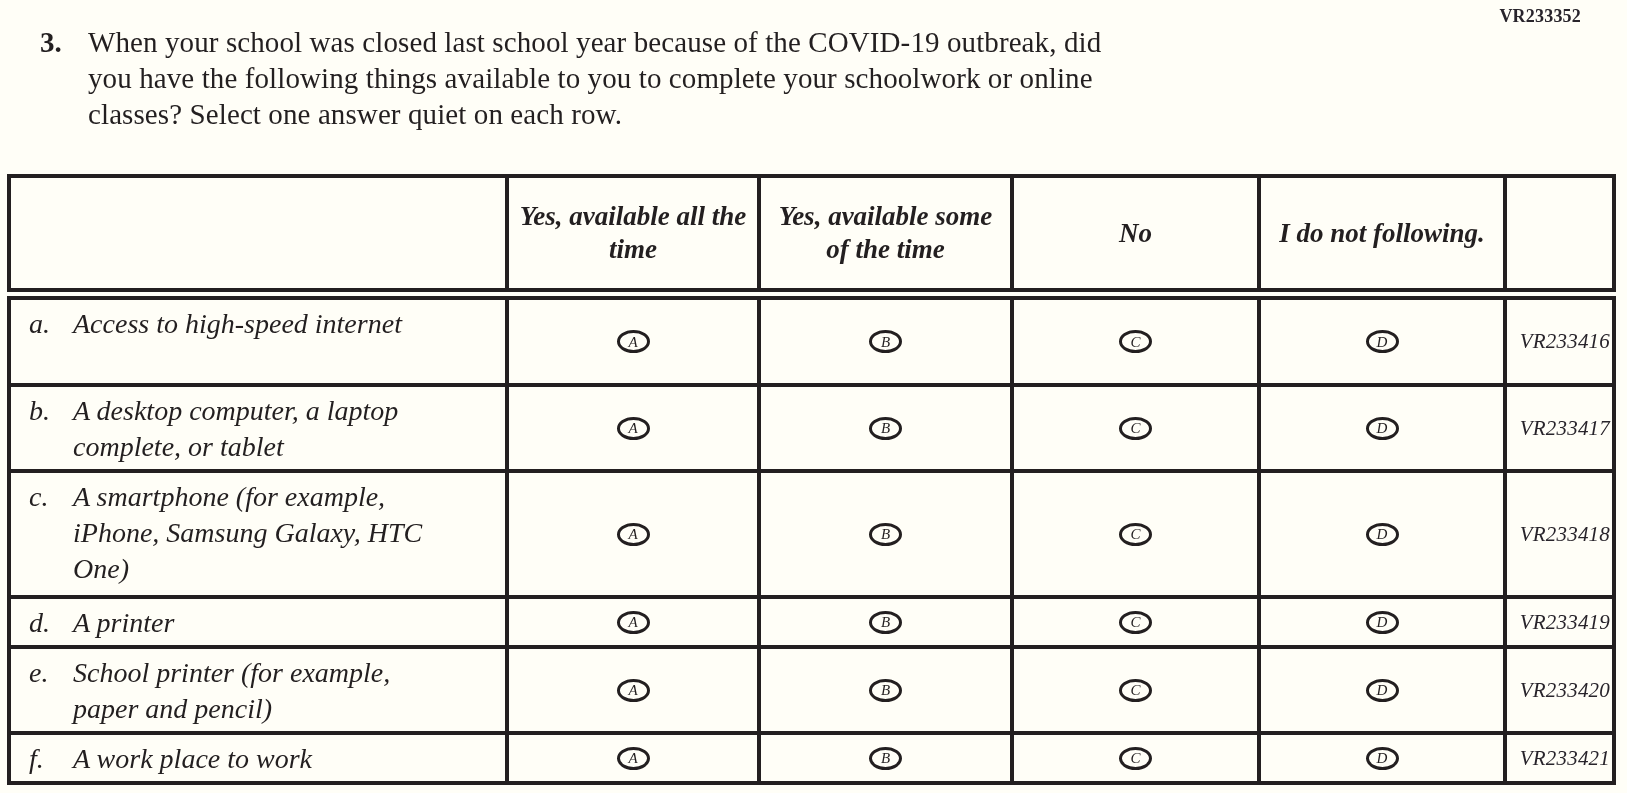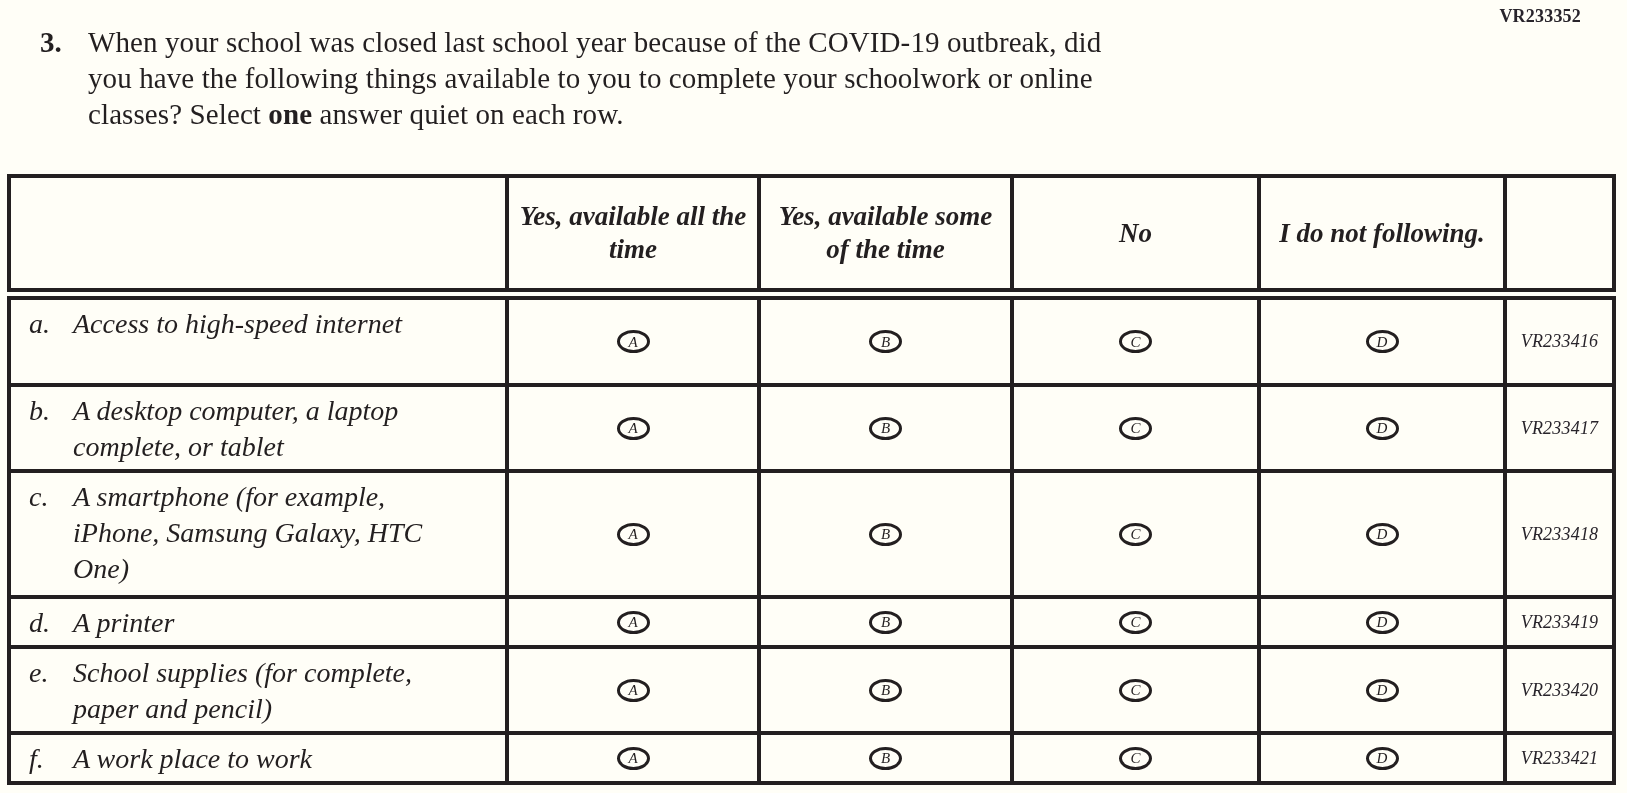--- a/index.html
+++ b/index.html
@@ -19,21 +19,21 @@
   }
   .question{
     position:absolute;left:40px;top:24px;display:flex;
   }
   .q-num{
     font-weight:bold;font-size:29px;line-height:36px;width:48px;flex:0 0 48px;
   }
   .q-text{
     font-size:29px;line-height:36px;max-width:1055px;letter-spacing:.1px;
   }
-  .q-text b{font-weight:bold;}
+  .q-text b{font-weight:normal;}
   table.grid{
     position:absolute;left:7px;top:174px;
     width:1605px;border-collapse:collapse;table-layout:fixed;
     background:var(--paper);
     font-style:italic;
   }
   table.grid,table.grid td,table.grid th{
     border:4px solid var(--ink);
   }
   table.grid th{
@@ -43,22 +43,22 @@
   }
   td.label-cell{
     vertical-align:top;padding:6px 8px 4px 18px;
     font-size:28px;line-height:36px;
   }
   .label-wrap{display:flex;}
   .row-letter{flex:0 0 44px;}
   .row-label{max-width:368px;}
   td.opt-cell{text-align:center;vertical-align:middle;padding:2px;}
   td.code-cell{
-    text-align:center;vertical-align:middle;
-    font-size:18px;letter-spacing:.2px;padding:2px;color:#28242b;
+    text-align:right;vertical-align:middle;
+    font-size:21px;letter-spacing:.2px;padding:2px;color:#28242b;
   }
   .bubble{
     display:inline-flex;align-items:center;justify-content:center;
     width:33px;height:23px;border:3px solid var(--ink);border-radius:50%;
     font-size:15px;line-height:1;box-sizing:border-box;padding-top:1px;
     background:transparent;cursor:pointer;
   }
 </style>
 </head>
 <body>
@@ -139,21 +139,21 @@
         <td class="opt-cell"><span class="bubble">A</span></td>
         <td class="opt-cell"><span class="bubble">B</span></td>
         <td class="opt-cell"><span class="bubble">C</span></td>
         <td class="opt-cell"><span class="bubble">D</span></td>
         <td class="code-cell">VR233419</td>
       </tr>
       <tr style="height: 86px;">
         <td class="label-cell">
           <div class="label-wrap">
             <div class="row-letter">e.</div>
-            <div class="row-label">School supplies (for complete, paper and pencil)</div>
+            <div class="row-label">School printer (for example, paper and pencil)</div>
           </div>
         </td>
         <td class="opt-cell"><span class="bubble">A</span></td>
         <td class="opt-cell"><span class="bubble">B</span></td>
         <td class="opt-cell"><span class="bubble">C</span></td>
         <td class="opt-cell"><span class="bubble">D</span></td>
         <td class="code-cell">VR233420</td>
       </tr>
       <tr style="height: 45px;">
         <td class="label-cell">

